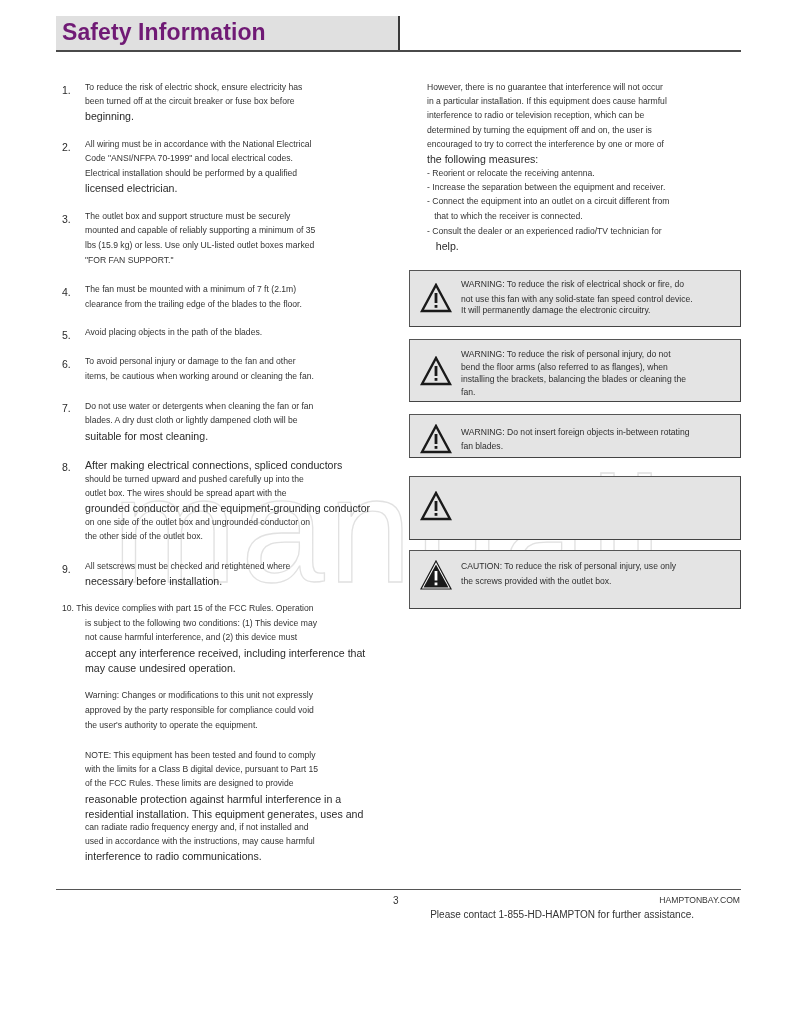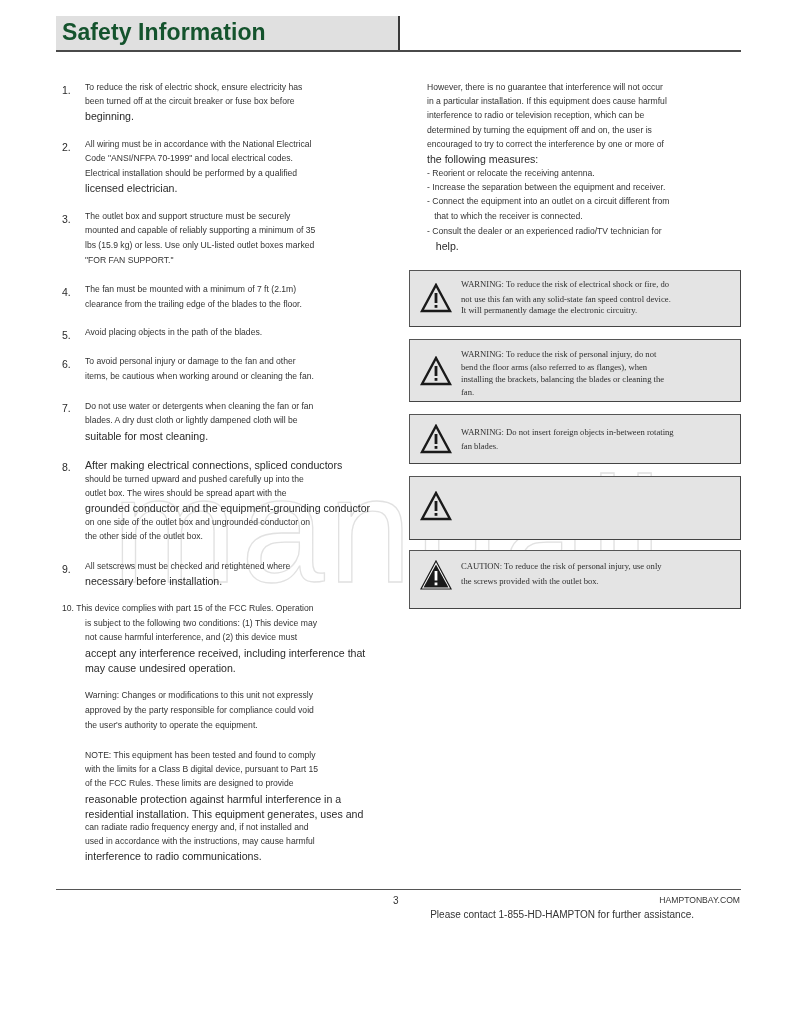--- a/index.html
+++ b/index.html
@@ -2,36 +2,36 @@
 <html><head>
 <meta charset="utf-8">
 <style>
   html, body { margin:0; padding:0; background:#ffffff; }
   body { width:800px; height:1036px; position:relative; overflow:hidden;
          font-family:"Liberation Sans", sans-serif; color:#2b2b2b; }
   .abs { position:absolute; }
 
   
   .header-bar { left:56px; top:16px; width:342px; height:34px; background:#e0e0e0; }
-  .header-title { left:62px; top:19px; font-size:23px; font-weight:bold; color:#14532d; letter-spacing:0.1px; }
+  .header-title { left:62px; top:19px; font-size:23px; font-weight:bold; color:#701a75; letter-spacing:0.1px; }
   .header-vline { left:398px; top:16px; width:2px; height:36px; background:#3a3a3a; }
   .header-hline { left:56px; top:50px; width:685px; height:2px; background:#4a4a4a; }
 
   
   .ln { position:absolute; white-space:nowrap; line-height:1; }
   .s { font-size:8.6px; color:#333; }
   .l { font-size:10.6px; color:#2a2a2a; }
   .num { position:absolute; font-size:10.5px; color:#2a2a2a; }
 
   
   .wbox { position:absolute; left:409px; width:332px; background:#e4e4e4;
           border:1px solid #555; border-right:1.5px solid #444; border-bottom:1.5px solid #444; box-sizing:border-box; }
   .wicon { position:absolute; left:10px; width:32px; height:30px; }
   .wtext { position:absolute; left:51px; right:6px; font-size:8.6px; color:#2e2e2e; }
-  .wtext .wl { display:block; white-space:nowrap;font-family:Liberation Serif, serif; }
+  .wtext .wl { display:block; white-space:nowrap; }
 
   
   .footer-line { left:56px; top:889px; width:685px; height:1px; background:#555; }
   .footer-page { left:393px; top:895px; font-size:10px; color:#333; }
   .footer-site { right:60px; top:895px; font-size:8.6px; color:#333; }
   .footer-contact { right:106px; top:909px; font-size:10px; color:#333; }
 
   
   .watermark { left:112px; top:455px; font-size:150px; font-family:"Liberation Sans", sans-serif;
                color:transparent; -webkit-text-stroke:1.3px rgba(200,200,200,0.55);
@@ -169,21 +169,21 @@
     <rect x="14.6" y="22" width="2.8" height="2.8" fill="#1a1a1a"></rect>
   </svg>
   <div class="wtext" style="top:8px;line-height:12.5px">
     <span class="wl">WARNING: To reduce the risk of personal injury, do not</span>
     <span class="wl">bend the floor arms (also referred to as flanges), when</span>
     <span class="wl">installing the brackets, balancing the blades or cleaning the</span>
     <span class="wl">fan.</span>
   </div>
 </div>
 
-<div class="wbox" style="top:414px;height:50px">
+<div class="wbox" style="top:414px;height:44px">
   <svg class="wicon" style="top:9px" viewBox="0 0 32 30">
     <path d="M16 2 L30 28 L2 28 Z" fill="none" stroke="#1a1a1a" stroke-width="2.4"></path>
     <rect x="14.6" y="10" width="2.8" height="10" fill="#1a1a1a"></rect>
     <rect x="14.6" y="22" width="2.8" height="2.8" fill="#1a1a1a"></rect>
   </svg>
   <div class="wtext" style="top:10px;line-height:14px">
     <span class="wl">WARNING: Do not insert foreign objects in-between rotating</span>
     <span class="wl">fan blades.</span>
   </div>
 </div>

